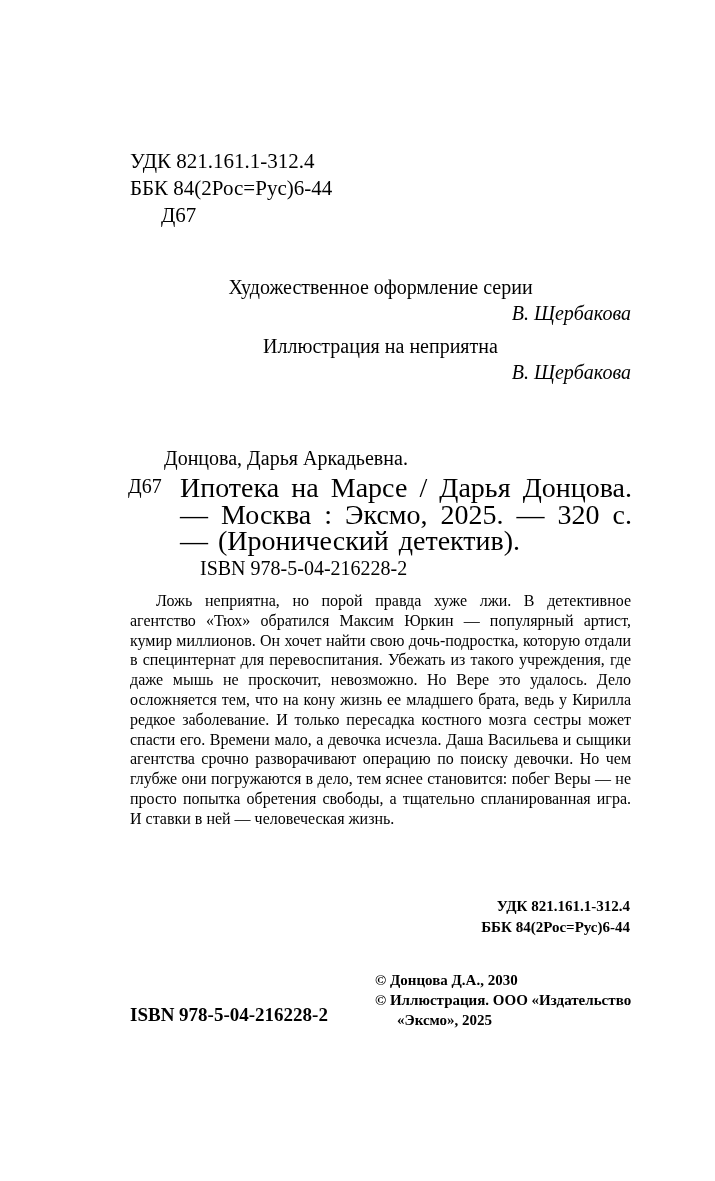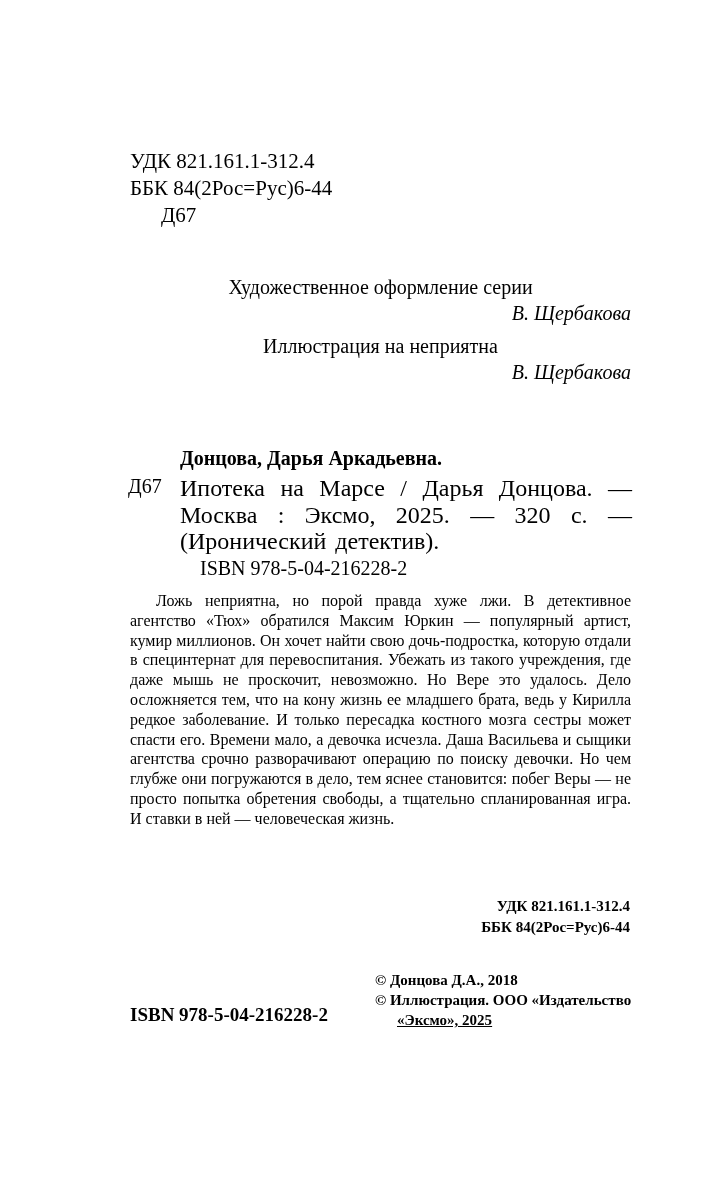--- a/index.html
+++ b/index.html
@@ -31,35 +31,35 @@
     top: 274px;
     width: 501px;
     text-align: center;
     font-size: 20px;
     line-height: 26px;
   }
   .credits .italic { font-style: italic; text-align: right; }
   .credits .gap { height: 7px; }
 
   .catalog-author {
-    left: 180px;
+    left: 164px;
     top: 447px;
     font-size: 20px;
-    font-weight: bold;
+    font-weight: normal;
   }
   .catalog-code {
     left: 128px;
     top: 475px;
     font-size: 20px;
   }
   .catalog-entry {
     left: 180px;
     top: 475px;
     width: 452px;
-    font-size: 24px;
+    font-size: 28px;
     line-height: 26.5px;
     text-align: justify;
     word-spacing: 3px;
   }
   .isbn-mid {
     left: 200px;
     top: 557px;
     font-size: 20px;
   }
 
@@ -82,21 +82,21 @@
     line-height: 21px;
   }
 
   .copyright {
     left: 375px;
     top: 970px;
     font-weight: bold;
     font-size: 15px;
     line-height: 20px;
   }
-  .copyright .indent { margin-left: 22px; text-decoration: underline; }
+  .copyright .indent { margin-left: 22px; }
 
   .isbn-bottom {
     left: 130px;
     top: 1004px;
     font-weight: bold;
     font-size: 19px;
   }
 </style>
 </head>
 <body>
@@ -126,20 +126,20 @@
   <div class="abs isbn-mid">ISBN 978-5-04-216228-2</div>
 
   <div class="abs annotation">Ложь неприятна, но порой правда хуже лжи. В детективное агентство «Тюх» обратился Максим Юркин — популярный артист, кумир миллионов. Он хочет найти свою дочь-подростка, которую отдали в специнтернат для перевоспитания. Убежать из такого учреждения, где даже мышь не проскочит, невозможно. Но Вере это удалось. Дело осложняется тем, что на кону жизнь ее младшего брата, ведь у Кирилла редкое заболевание. И только пересадка костного мозга сестры может спасти его. Времени мало, а девочка исчезла. Даша Васильева и сыщики агентства срочно разворачивают операцию по поиску девочки. Но чем глубже они погружаются в дело, тем яснее становится: побег Веры — не просто попытка обретения свободы, а тщательно спланированная игра. И ставки в ней — человеческая жизнь.</div>
 
   <div class="abs codes-bottom">
     <div>УДК 821.161.1-312.4</div>
     <div>ББК 84(2Рос=Рус)6-44</div>
   </div>
 
   <div class="abs copyright">
-    <div>© Донцова Д.А., 2018</div>
+    <div>© Донцова Д.А., 2030</div>
     <div>© Иллюстрация. ООО «Издательство</div>
     <div class="indent">«Эксмо», 2025</div>
   </div>
 
   <div class="abs isbn-bottom">ISBN 978-5-04-216228-2</div>
 
 </div>
 
 </body></html>

